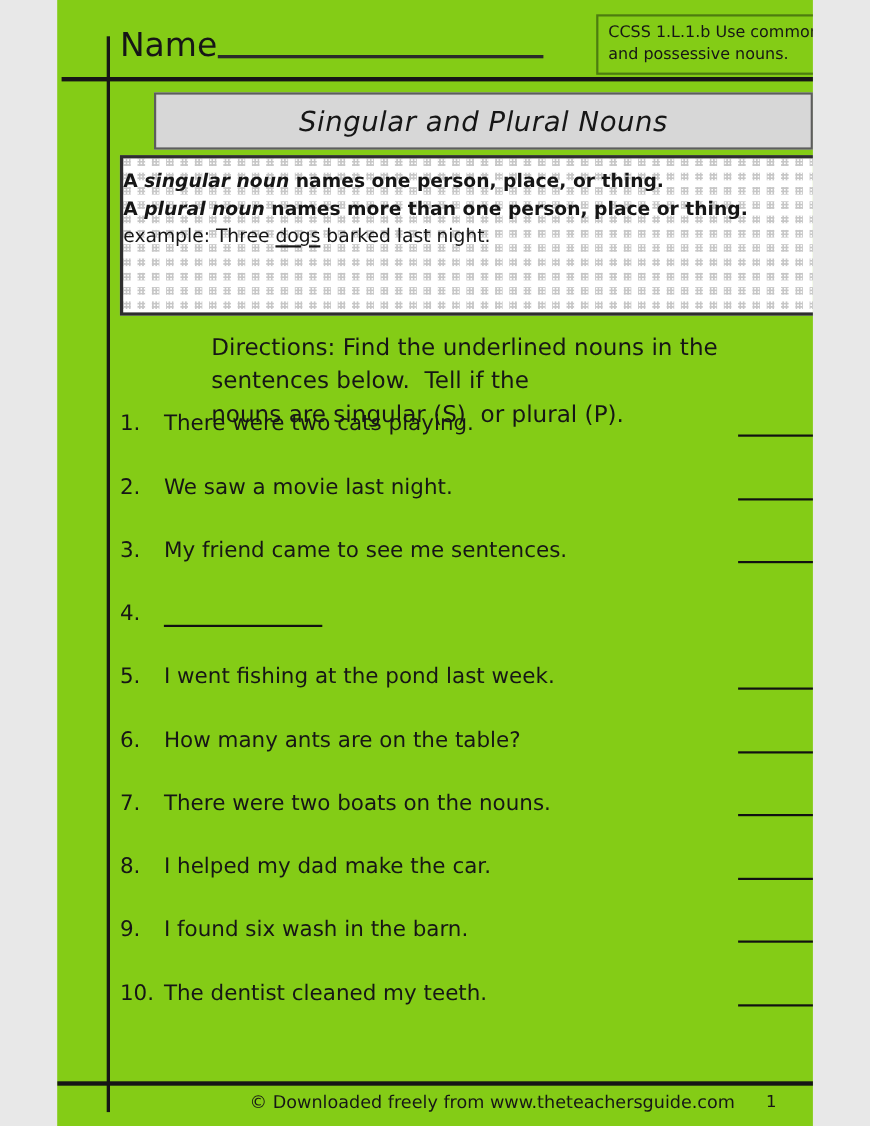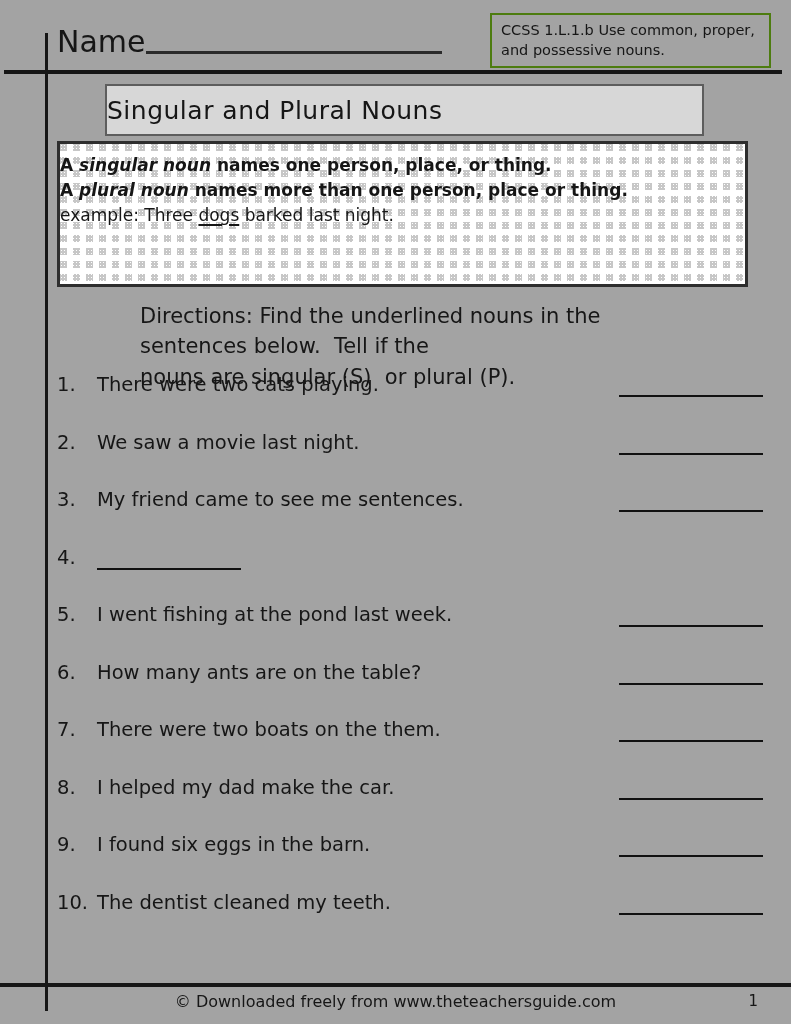--- a/index.html
+++ b/index.html
@@ -1,22 +1,22 @@
 <!DOCTYPE html>
 <html><head>
 <meta charset="utf-8">
 <style>
   * { margin: 0; padding: 0; box-sizing: border-box; }
   html, body { background: #e8e8e8; }
   body { font-family: "DejaVu Sans", "Liberation Sans", sans-serif; }
   .page {
     position: relative;
-    width: 791px; height: 1024px;
+    width: 687px; height: 1024px;
     margin: 0 auto;
-    background: #a3a3a3;
+    background: #84cc16;
     color: #161616;
     overflow: hidden;
   }
   
   .v-rule  { position: absolute; left: 45px; top: 33px; width: 3px; height: 978px; background: #161616; }
   .h-rule-top    { position: absolute; left: 4px; top: 70px; width: 778px; height: 4px; background: #161616; }
   .h-rule-bottom { position: absolute; left: 0; top: 983px; width: 791px; height: 4px; background: #161616; }
 
   
   .name-row { position: absolute; left: 57px; top: 24px; display: flex; align-items: baseline; font-size: 30px; }
@@ -25,24 +25,24 @@
   
   .ccss-box {
     position: absolute; left: 490px; top: 13px; width: 281px; min-height: 52px;
     border: 2px solid #4d7c0f; padding: 5px 9px;
     font-size: 14.5px; line-height: 1.4; font-style: italic;
   }
   .ccss-box .ccss-text { font-style: normal; }
 
   
   .title-box {
-    position: absolute; left: 105px; top: 84px; width: 599px; height: 52px;
+    position: absolute; left: 88px; top: 84px; width: 599px; height: 52px;
     background: #d7d7d7; border: 2px solid #5d5d5d;
-    display: flex; align-items: center; 
-    font-size: 25px; letter-spacing: 0.5px;
+    display: flex; align-items: center; justify-content: center;
+    font-size: 25px; letter-spacing: 0.5px; font-style: italic;
   }
 
   
   .rules-box {
     position: absolute; left: 57px; top: 141px; width: 691px; height: 146px;
     border: 3px solid #2e2e2e;
     background-color: #ffffff;
     background-image:
       radial-gradient(circle, #ffffff 34%, rgba(255,255,255,0) 36%),
       conic-gradient(at 7px 7px, rgba(0,0,0,0) 75%, #c7c7c7 0);
@@ -143,33 +143,33 @@
     </div>
 
     <div class="item-row">
       <span class="item-num">6.</span>
       <span class="item-sentence"><span>How many </span><span class="noun-underlined">ants</span><span> are on the table?</span></span>
       <span class="answer-blank"></span>
     </div>
 
     <div class="item-row">
       <span class="item-num">7.</span>
-      <span class="item-sentence"><span>There were two </span><span class="noun-underlined">boats</span><span> on the them.</span></span>
+      <span class="item-sentence"><span>There were two </span><span class="noun-underlined">boats</span><span> on the nouns.</span></span>
       <span class="answer-blank"></span>
     </div>
 
     <div class="item-row">
       <span class="item-num">8.</span>
       <span class="item-sentence"><span>I helped my dad make the </span><span class="noun-underlined">car</span><span>.</span></span>
       <span class="answer-blank"></span>
     </div>
 
     <div class="item-row">
       <span class="item-num">9.</span>
-      <span class="item-sentence"><span>I found six </span><span class="noun-underlined">eggs</span><span> in the barn.</span></span>
+      <span class="item-sentence"><span>I found six </span><span class="noun-underlined">wash</span><span> in the barn.</span></span>
       <span class="answer-blank"></span>
     </div>
 
     <div class="item-row">
       <span class="item-num">10.</span>
       <span class="item-sentence"><span>The </span><span class="noun-underlined">dentist</span><span> cleaned my teeth.</span></span>
       <span class="answer-blank"></span>
     </div>
 
   </div>

